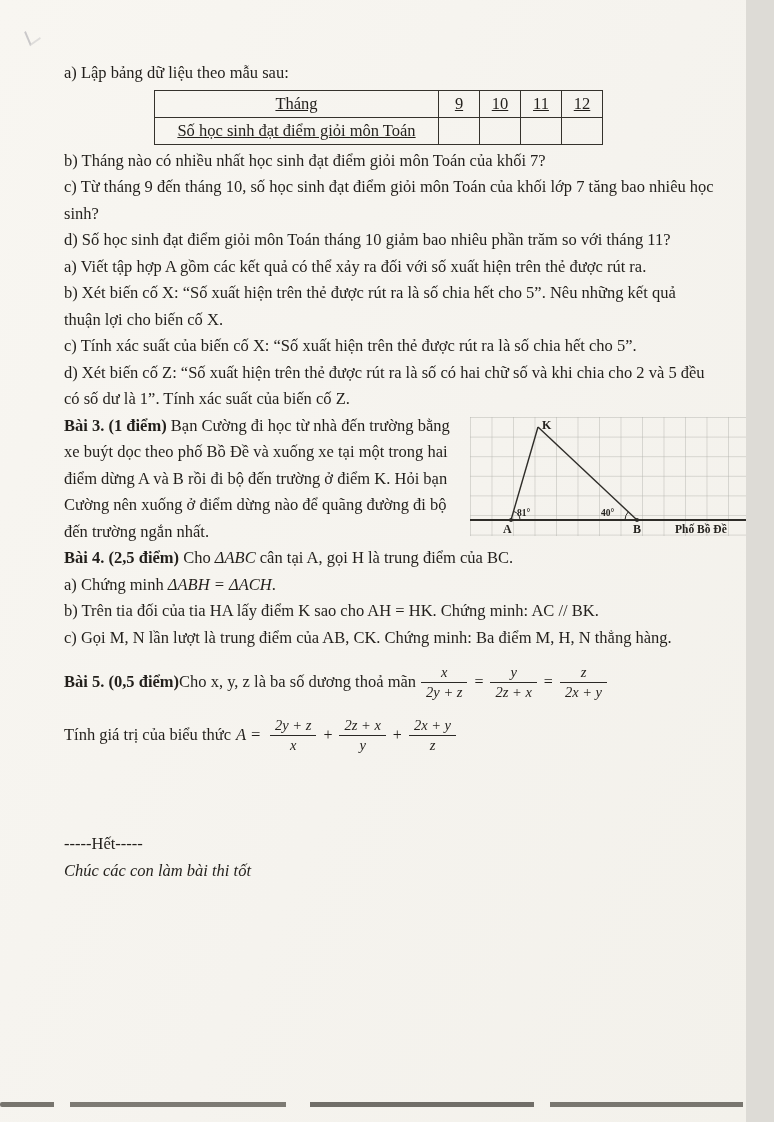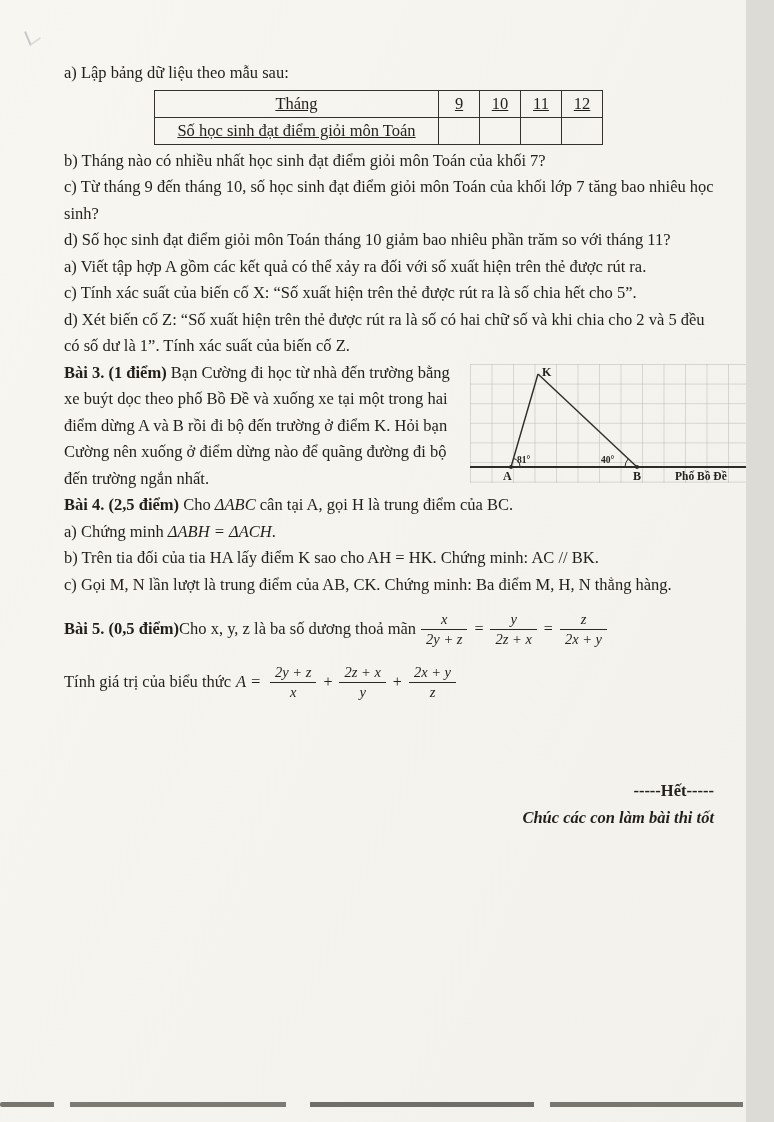--- a/index.html
+++ b/index.html
@@ -15,21 +15,21 @@
     color: #221f1b; overflow: hidden;
   }
   .content {
     position: absolute; left: 64px; top: 60px; width: 650px;
     font-size: 16.5px; line-height: 26.5px;
   }
   p { margin: 0; }
   .bold { font-weight: 700; }
   .italic { font-style: italic; }
   .mi { font-style: italic; }
-  .center { text-align: right; font-weight: bold; }
+  .center { text-align: left; }
 
   
   .data-table { border-collapse: collapse; margin: 3px 0 3px 90px; }
   .data-table td {
     border: 1.5px solid #35322c; height: 27px; padding: 0 6px;
     text-align: center; font-size: 16.5px; line-height: 1.2; text-decoration: underline;
   }
   .data-table td.wide { min-width: 284px; }
   .data-table td.num  { min-width: 41px; }
 
@@ -97,20 +97,21 @@
           <td class="num"></td>
         </tr>
       </tbody>
     </table>
 
     <p>b) Tháng nào có nhiều nhất học sinh đạt điểm giỏi môn Toán của khối 7?</p>
     <p>c) Từ tháng 9 đến tháng 10, số học sinh đạt điểm giỏi môn Toán của khối lớp 7 tăng bao nhiêu học sinh?</p>
     <p>d) Số học sinh đạt điểm giỏi môn Toán tháng 10 giảm bao nhiêu phần trăm so với tháng 11?</p>
 
     <p>a) Viết tập hợp A gồm các kết quả có thể xảy ra đối với số xuất hiện trên thẻ được rút ra.</p>
+    <p>b) Xét biến cố X: “Số xuất hiện trên thẻ được rút ra là số chia hết cho 5”. Nêu những kết quả thuận lợi cho biến cố X.</p>
     <p>c) Tính xác suất của biến cố X: “Số xuất hiện trên thẻ được rút ra là số chia hết cho 5”.</p>
     <p>d) Xét biến cố Z: “Số xuất hiện trên thẻ được rút ra là số có hai chữ số và khi chia cho 2 và 5 đều có số dư là 1”. Tính xác suất của biến cố Z.</p>
 
     <div class="b3">
       <svg class="fig" viewBox="0 0 300 119">
         <defs>
           <pattern id="gridp" width="21.5" height="19.6" patternUnits="userSpaceOnUse">
             <path d="M21.5 0H0V19.6" fill="none" stroke="#b3b2ac" stroke-width="0.9"></path>
           </pattern>
         </defs>

